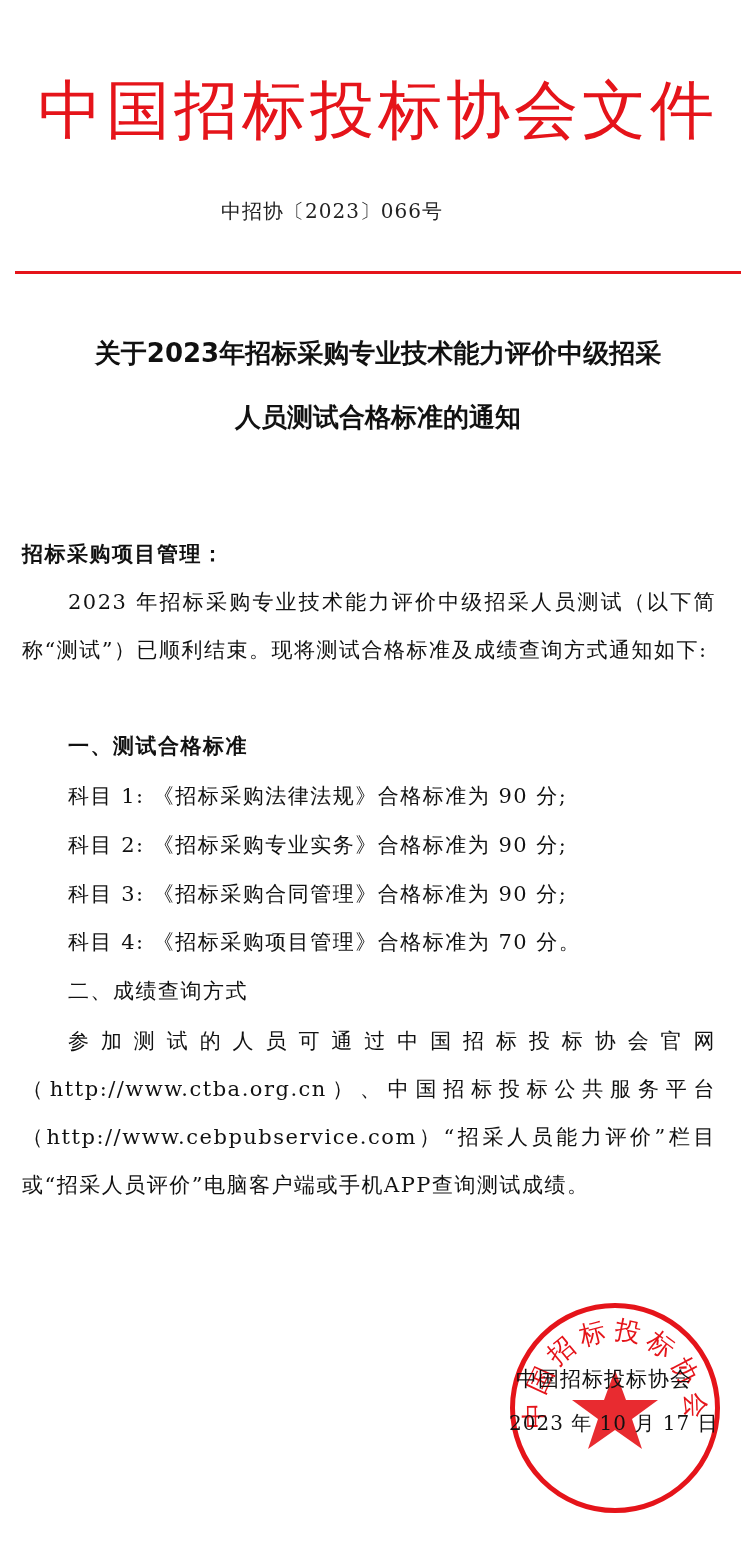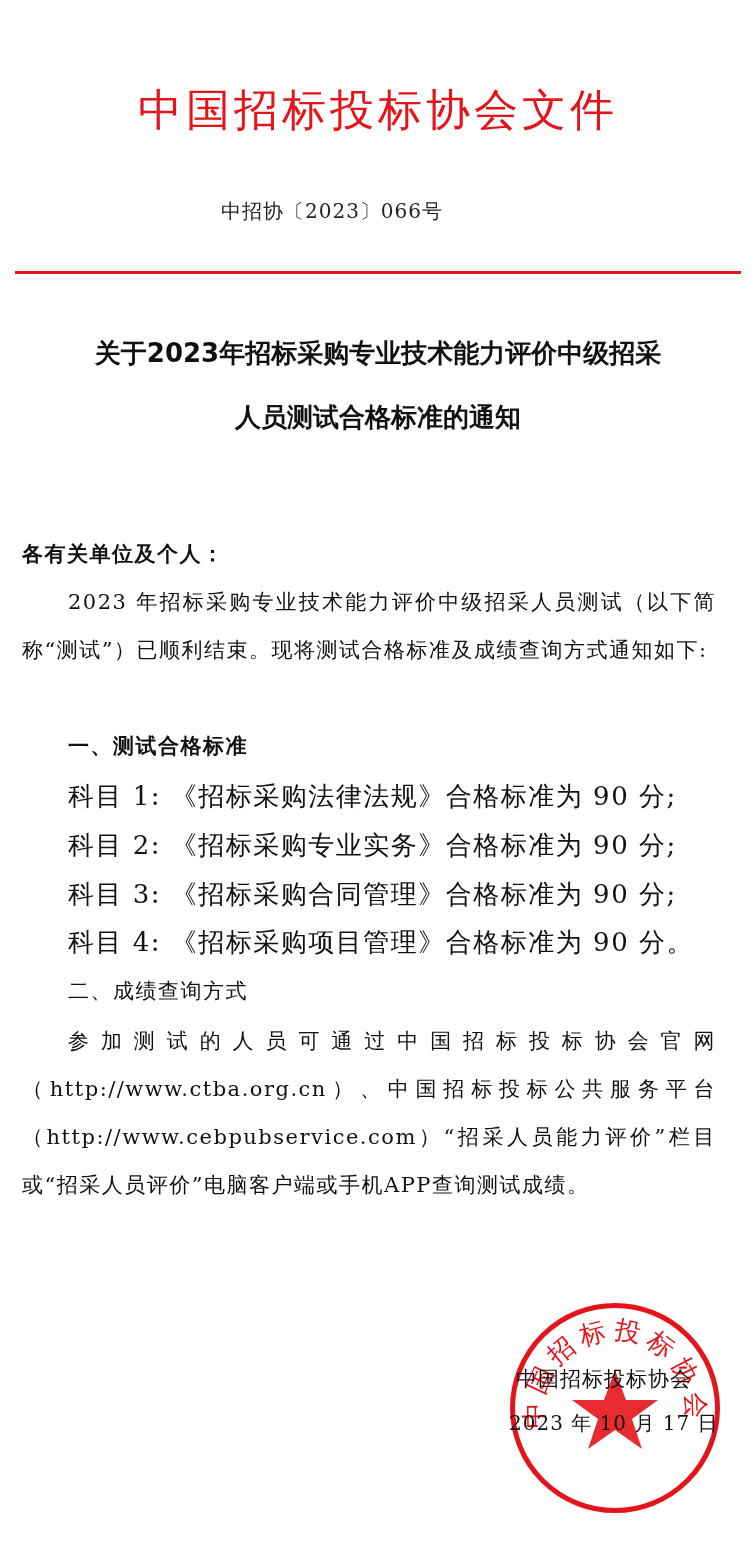--- a/index.html
+++ b/index.html
@@ -1,54 +1,54 @@
 <!DOCTYPE html>
 <html><head>
 <meta charset="utf-8">
 <style>
   html,body{margin:0;padding:0;background:#fff;}
   body{width:756px;height:1564px;position:relative;overflow:hidden;font-family:"DejaVu Serif","Liberation Serif",serif;color:#111;}
   .abs{position:absolute;}
-  .header-title{left:0;width:756px;top:72px;text-align:center;font-family:"DejaVu Serif","Liberation Serif",serif;color:#e5141a;font-size:44px;letter-spacing:4px;line-height:76px;}
+  .header-title{left:0;width:756px;top:72px;text-align:center;font-family:"DejaVu Serif","Liberation Serif",serif;color:#e5141a;font-size:64px;letter-spacing:4px;line-height:76px;}
   .doc-number{left:0;width:664px;top:198px;text-align:center;font-size:20px;letter-spacing:1px;color:#222;}
   .red-rule{left:15px;width:726px;top:271px;height:3px;background:#e5141a;}
   .title{left:0;width:756px;text-align:center;font-family:"DejaVu Sans","Liberation Sans",sans-serif;font-weight:bold;font-size:26px;color:#111;}
   .title1{top:336px;}
   .title2{top:400px;}
   .body-text{left:22px;width:694px;font-size:21px;line-height:48px;letter-spacing:1.5px;}
   .salutation{top:530px;font-weight:bold;font-family:"DejaVu Sans","Liberation Sans",sans-serif;}
   .para{top:578px;text-indent:46px;text-align:justify;}
   .section{left:68px;font-size:21px;line-height:48px;letter-spacing:1.5px;}
   .sec1{top:722px;font-weight:bold;font-family:"DejaVu Sans","Liberation Sans",sans-serif;}
-  .item{left:68px;font-size:26px;letter-spacing:1.5px;line-height:48px;}
+  .item{left:68px;font-size:21px;letter-spacing:1.5px;line-height:48px;}
   .sec2{top:967px;font-weight:normal;font-family:"DejaVu Sans","Liberation Sans",sans-serif;}
   .para2{top:1017px;text-indent:46px;text-align:justify;}
   .seal{left:510px;top:1303px;width:210px;height:210px;border-radius:50%;border:5px solid #e5141a;box-sizing:border-box;}
   .seal svg{position:absolute;left:0;top:0;}
   .sig-org{left:516px;top:1365px;font-size:21px;letter-spacing:1px;}
   .sig-date{left:509px;top:1410px;font-size:20px;letter-spacing:1px;}
 </style>
 </head>
 <body>
 
 <div class="abs header-title">中国招标投标协会文件</div>
 <div class="abs doc-number">中招协〔2023〕066号</div>
 <div class="abs red-rule"></div>
 
 <div class="abs title title1">关于2023年招标采购专业技术能力评价中级招采</div>
 <div class="abs title title2">人员测试合格标准的通知</div>
 
-<div class="abs body-text salutation">各有关单位及个人：</div>
+<div class="abs body-text salutation">招标采购项目管理：</div>
 <div class="abs body-text para">2023 年招标采购专业技术能力评价中级招采人员测试（以下简称“测试”）已顺利结束。现将测试合格标准及成绩查询方式通知如下:</div>
 
 <div class="abs section sec1">一、测试合格标准</div>
 <div class="abs item" style="top:772px">科目 1: 《招标采购法律法规》合格标准为 90 分;</div>
 <div class="abs item" style="top:821px">科目 2: 《招标采购专业实务》合格标准为 90 分;</div>
 <div class="abs item" style="top:870px">科目 3: 《招标采购合同管理》合格标准为 90 分;</div>
-<div class="abs item" style="top:918px">科目 4: 《招标采购项目管理》合格标准为 90 分。</div>
+<div class="abs item" style="top:918px">科目 4: 《招标采购项目管理》合格标准为 70 分。</div>
 
 <div class="abs section sec2">二、成绩查询方式</div>
 <div class="abs body-text para2">参加测试的人员可通过中国招标投标协会官网（http://www.ctba.org.cn）、中国招标投标公共服务平台（http://www.cebpubservice.com）“招采人员能力评价”栏目或“招采人员评价”电脑客户端或手机APP查询测试成绩。</div>
 
 <div class="abs seal">
   <svg width="200" height="200" viewBox="0 0 200 200">
     <polygon points="100,62 111,92 143,92 117,111 127,141 100,122 73,141 83,111 57,92 89,92" fill="#e5141a" opacity="0.9"></polygon>
     <defs>
         <path id="arc" d="M 30 120 A 72 72 0 1 1 170 120"></path>
       </defs>

